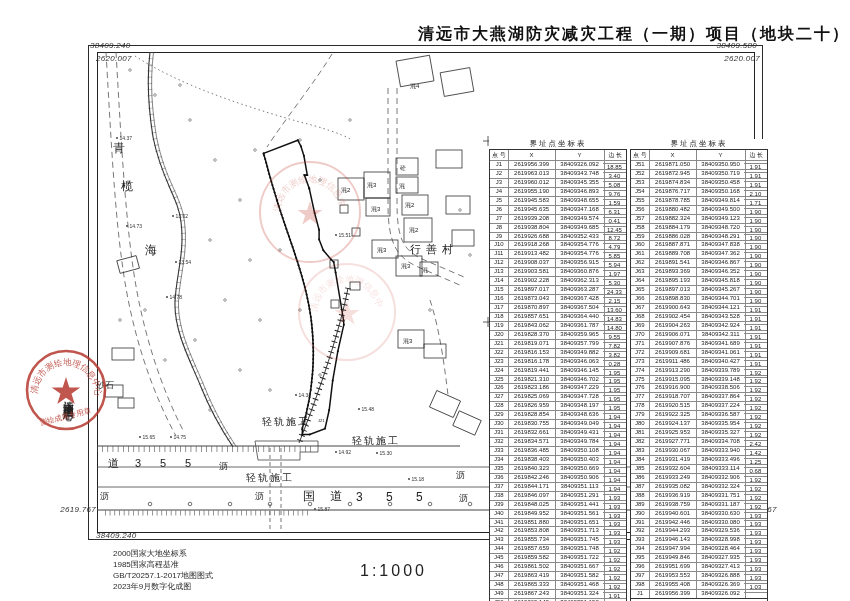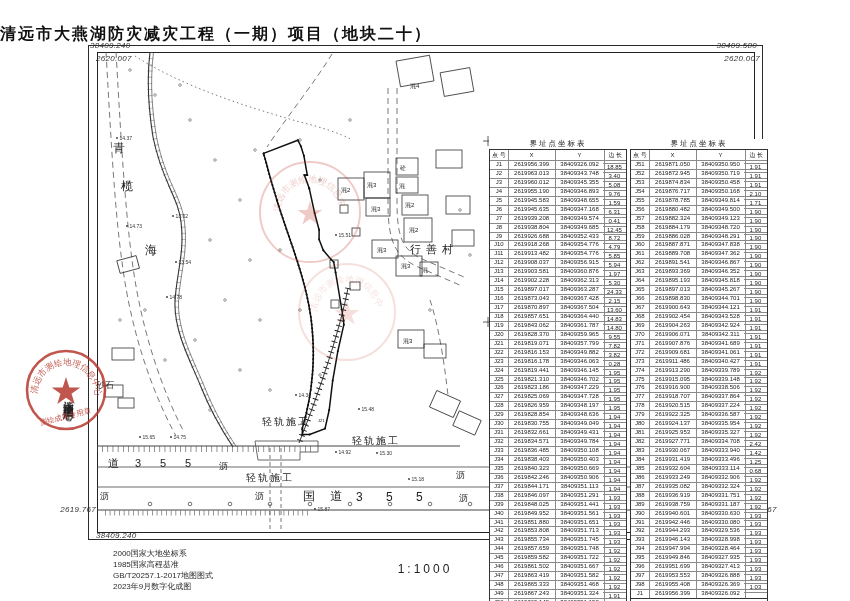--- a/index.html
+++ b/index.html
@@ -1,38 +1,38 @@
 <!DOCTYPE html>
 <html><head>
 <meta charset="utf-8">
 <style>
   html,body{margin:0;padding:0;background:#fff;}
   .sheet{position:relative;width:850px;height:601px;background:#fff;overflow:hidden;
          font-family:"Liberation Sans","DejaVu Sans",sans-serif;color:#1b1b1b;}
-  .title{position:absolute;top:24px;left:0;width:100%;text-align:left;font-size:16px;
+  .title{position:absolute;top:24px;left:0;width:100%;text-align:right;font-size:16px;
          font-weight:600;letter-spacing:2px;color:#111;}
   .outer{position:absolute;left:88px;top:45px;width:675px;height:495px;border:1.4px solid #2b2b2b;box-sizing:border-box;}
   .inner{position:absolute;left:97px;top:52px;width:658px;height:481px;border:1.8px solid #222;box-sizing:border-box;}
   .corner{position:absolute;font-size:8px;color:#333;letter-spacing:.3px;font-style:italic;}
   .map{position:absolute;left:97px;top:52px;width:658px;height:481px;z-index:1;}
   .jtable{position:absolute;width:138px;background:#fff;z-index:3;margin-top:44px;}
   .ttit{height:10px;line-height:10px;text-align:center;font-size:7.5px;letter-spacing:2px;color:#222;}
   .grid{border:1px solid #333;box-sizing:border-box;background:#fff;}
   .trow{display:flex;height:7.95px;line-height:7.9px;border-bottom:.6px solid #8a8a8a;}
   .trow:last-child{border-bottom:none;}
   .thead{height:10px;line-height:10px;font-size:6.5px;}
   .tc{font-size:6px;text-align:center;color:#222;border-right:.6px solid #8a8a8a;overflow:hidden;white-space:nowrap;}
   .c0{width:18px;}.c1{width:47px;}.c2{width:49px;}.c3{width:22px;border-right:none;}
   .lens{position:absolute;left:114px;top:23.97px;width:22.8px;z-index:4;}
   .lcell{height:7.95px;line-height:7.9px;font-size:6px;text-align:center;color:#222;border-bottom:.6px solid #8a8a8a;}
   .lcell:first-child{border-top:.6px solid #8a8a8a;}
   .tfoot{height:11px;line-height:11px;border:1px solid #333;border-top:none;font-size:6.3px;
          text-align:center;white-space:nowrap;overflow:hidden;background:#fff;box-sizing:border-box;}
   .notes{position:absolute;left:105px;top:548px;font-size:8px;line-height:11px;color:#2a2a2a;margin-left:8px;}
-  .scale{position:absolute;left:360px;top:562px;width:130px;text-align:center;font-size:12px;letter-spacing:3px;color:#222;}
+  .scale{position:absolute;left:360px;top:562px;width:130px;text-align:left;font-size:16px;letter-spacing:3px;color:#222;}
   .credits{position:absolute;left:640px;top:546px;font-size:8.5px;line-height:12px;color:#2a2a2a;letter-spacing:1px;}
   .vmargin{position:absolute;left:62px;top:392px;height:128px;writing-mode:vertical-rl;
            font-size:10.5px;letter-spacing:1px;color:#222;z-index:5;}
   .stampbox{position:absolute;left:16px;top:342px;width:104px;height:100px;z-index:6;}
 </style>
 </head>
 <body>
 
 <div class="sheet">
 

